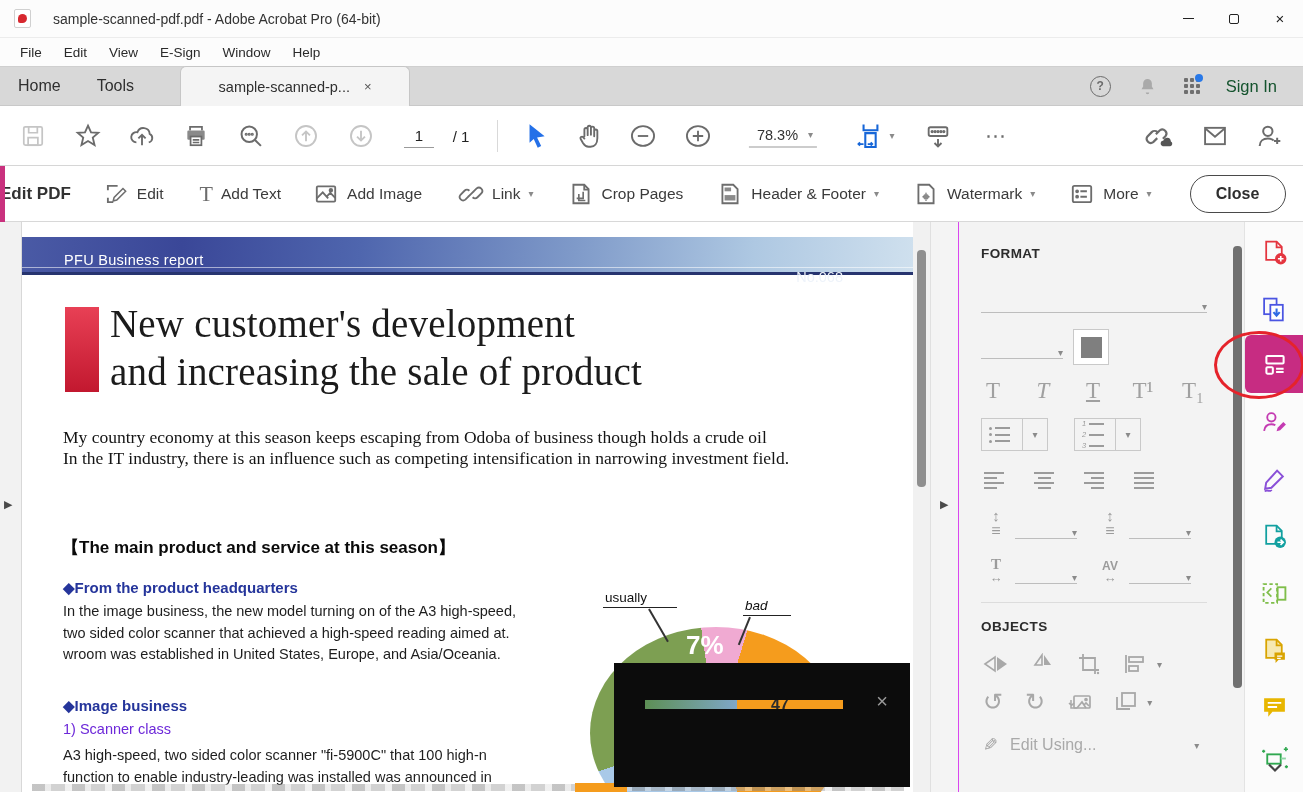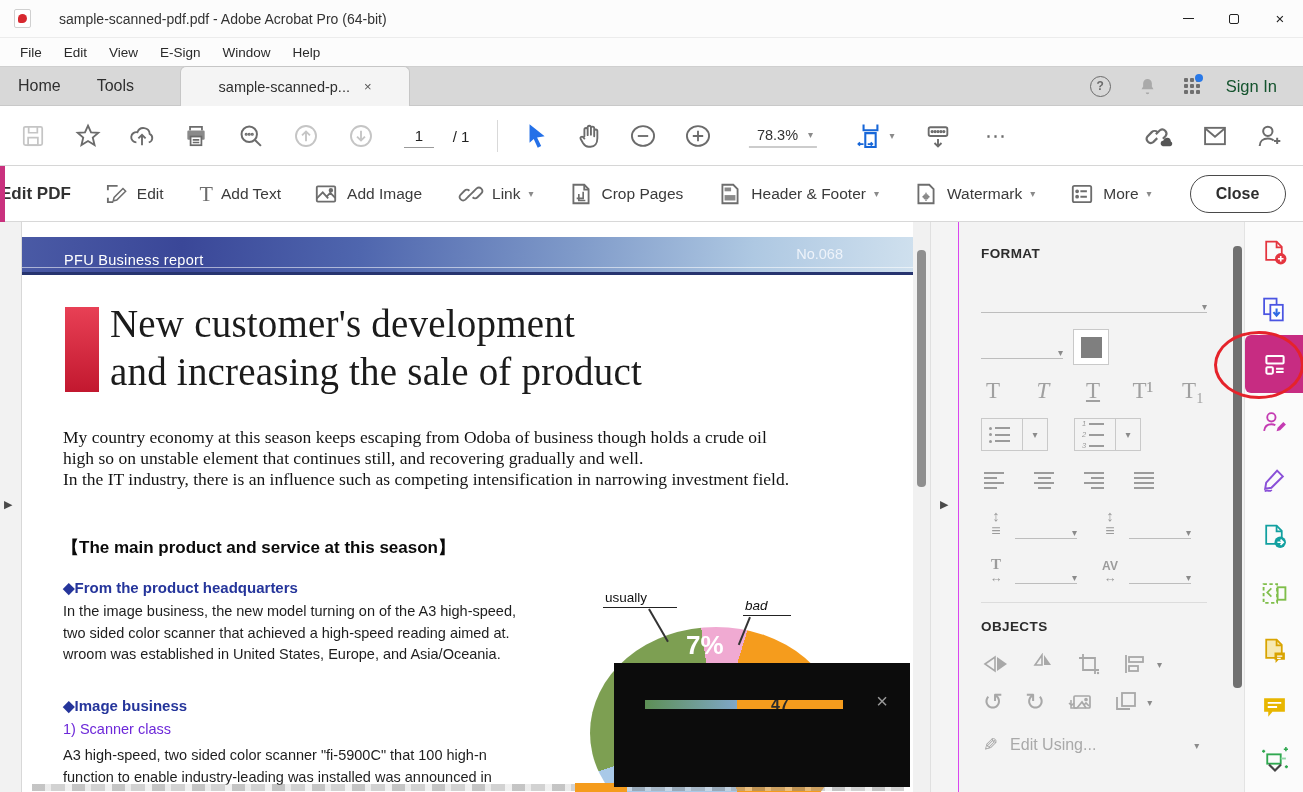--- a/index.html
+++ b/index.html
@@ -7,21 +7,21 @@
   body { font-family:"Liberation Sans",sans-serif; background:#fff; overflow:hidden; }
   .app { position:relative; width:1303px; height:792px; background:#fff; overflow:hidden; }
 
   
   .titlebar { position:absolute; top:0; left:0; width:1303px; height:38px; background:#fcfcfc;
               display:flex; align-items:center; border-bottom:1px solid #ececec; }
   .pdficon { width:17px; height:19px; margin-left:14px; position:relative; background:#fff;
              border:1px solid #d0d0d0; border-radius:2px; }
   .pdficon::before { content:""; position:absolute; left:3px; top:4px; width:9px; height:9px;
              background:#d7282f; border-radius:50% 50% 50% 2px; }
-  .titletext { margin-left:28px; font-size:14px; color:#333; }
+  .titletext { margin-left:22px; font-size:14px; color:#333; }
   .winbtns { margin-left:auto; display:flex; height:38px; }
   .winbtn { width:46px; height:38px; display:flex; align-items:center; justify-content:center;
             color:#222; font-size:15px; }
   .minglyph { width:11px; border-top:1.4px solid #222; display:inline-block; }
   .maxglyph { width:10px; height:10px; border:1.4px solid #222; border-radius:2px; display:inline-block; }
 
   
   .menubar { position:absolute; top:38px; left:0; width:1303px; height:28px; background:#fcfcfc;
              display:flex; align-items:center; padding-left:9px; }
   .menuitem { font-size:13.5px; color:#2a2a2a; padding:0 11px; }
@@ -79,21 +79,21 @@
                  border-left:1px solid #e0e0e0; }
   .ccarrow { position:absolute; left:9px; top:276px; font-size:11px; color:#4a4a4a; }
 
   
   .page { position:absolute; left:22px; top:228px; width:891px; height:564px; background:#fff; overflow:hidden; }
   .banner { position:absolute; left:0; top:9px; width:891px; height:38px;
             background:linear-gradient(95deg,#4a5aa5 0%,#3a4798 18%,#4f66ae 38%,#7f9ac9 62%,#aec8e2 82%,#cfe0ee 100%);
             border-bottom:3px solid #27346f; }
   .banner .hl { position:absolute; left:0; bottom:4px; width:100%; height:1px; background:rgba(255,255,255,.55); }
   .bannerleft { position:absolute; left:42px; top:15px; color:#fff; font-size:14.5px; letter-spacing:.3px; }
-  .bannerright { position:absolute; right:70px; top:9px; color:#eef3fa; font-size:14.5px;text-align:right; }
+  .bannerright { position:absolute; right:70px; top:32px; color:#eef3fa; font-size:14.5px;text-align:right; }
   .redbar { position:absolute; left:43px; top:79px; width:34px; height:85px;
             background:linear-gradient(180deg,#e84055,#c2182f); }
   .doctitle { position:absolute; left:88px; top:72px; font-family:"Liberation Serif",serif;
               font-size:39px; color:#1b1b1b; line-height:48px; letter-spacing:.2px; }
   .intro { position:absolute; left:41px; top:199px; font-family:"Liberation Serif",serif;
            font-size:17.5px; color:#141414; line-height:21px; }
   .secthead { position:absolute; left:40px; top:308px; font-size:17px; font-weight:bold; color:#0a0a0a; }
   .subhead { position:absolute; left:41px; font-size:15px; font-weight:bold; color:#25359b; }
   .subtext { position:absolute; left:41px; width:492px; font-size:14.5px; color:#1e1e1e; line-height:21.5px;
              text-align:justify; }
@@ -454,21 +454,20 @@
       <span class="bannerleft">PFU Business report</span>
       <span class="bannerright">No.068</span>
     </div>
     <div class="redbar"></div>
     <div class="doctitle">
       <div>New customer's development</div>
       <div>and increasing the sale of product</div>
     </div>
     <div class="intro">
       <div>My country economy at this season keeps escaping from Odoba of business though holds a crude oil</div>
-      <div>high so on unstable element that continues still, and recovering gradually and well.</div>
       <div>In the IT industry, there is an influence such as competing intensification in narrowing investment field.</div>
     </div>
     <div class="secthead">【The main product and service at this season】</div>
     <div class="subhead" style="top:351px">◆From the product headquarters</div>
     <div class="subtext" style="top:373px">
       <div>In the image business, the new model turning on of the A3 high-speed,</div>
       <div>two sided color scanner that achieved a high-speed reading aimed at.</div>
       <div>wroom was established in United States, Europe, and Asia/Oceania.</div>
     </div>
     <div class="subhead" style="top:469px">◆Image business</div>

